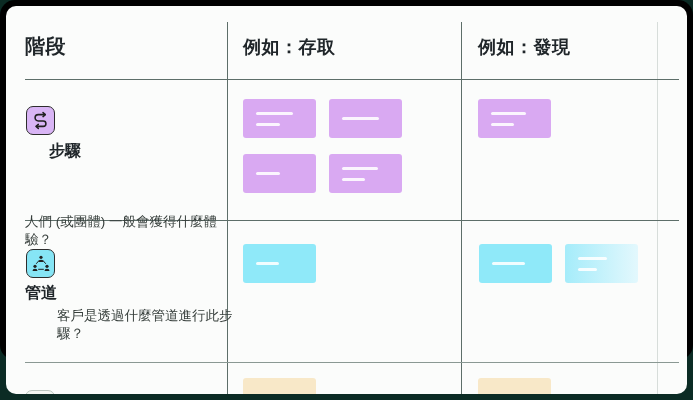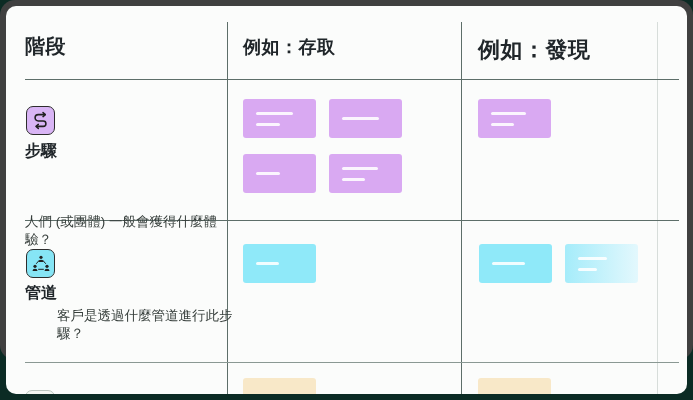--- a/index.html
+++ b/index.html
@@ -3,40 +3,40 @@
 <meta charset="utf-8">
 <style>
   html,body{margin:0;padding:0;}
   body{
     width:693px;height:400px;overflow:hidden;
     background:#0b2b24;
     font-family:"Liberation Sans","DejaVu Sans",sans-serif;
   }
   .frame{
     position:absolute;left:0;top:0;width:693px;height:360px;
-    background:#404040;border-radius:15px;
+    background:#000000;border-radius:15px;
   }
   .surface{
     position:absolute;left:6px;top:6px;width:681px;height:388px;
     background:#fbfcfb;border-radius:10px;overflow:hidden;
   }
   
   .vline{position:absolute;top:16px;bottom:0;width:1px;background:#5d6e69;}
   .vline.v1{left:221px;}
   .vline.v2{left:455px;}
   .vline.v3{left:651px;background:#d7ddda;}
   .hline{position:absolute;left:19px;right:8px;height:1px;background:#5d6e69;}
   .hline.h1{top:73px;}
   .hline.h2{top:214px;}
   .hline.h3{top:356px;background:#8a9893;}
   
   .hdr{position:absolute;font-weight:700;color:#20262a;letter-spacing:.5px;}
   .hdr.stage{left:19px;top:27px;font-size:20px;}
   .hdr.c2{left:237px;top:29px;font-size:18px;text-align:right;}
-  .hdr.c3{left:472px;top:29px;font-size:22px;}
+  .hdr.c3{left:472px;top:29px;font-size:18px;}
   
   .icon-badge{
     position:absolute;width:29px;height:29px;box-sizing:border-box;
     border:1.6px solid #2d2d2d;border-radius:7px;
     display:flex;align-items:center;justify-content:center;
   }
   .row-title{position:absolute;left:19px;font-size:16px;font-weight:700;color:#20262a;}
   .row-desc{
     position:absolute;left:19px;width:198px;
     font-size:13.5px;line-height:18px;color:#363e3b;
@@ -72,21 +72,21 @@
     <div class="hdr c2">例如：存取</div>
     <div class="hdr c3">例如：發現</div>
 
     <div class="icon-badge" style="left: 20px; top: 100px; background: rgb(217, 181, 245);">
       <svg width="19" height="19" viewBox="0 0 20 21" fill="none" stroke="#222222" stroke-width="1.7" stroke-linecap="round" stroke-linejoin="round">
         <path d="M15 4 H7.5 a3.5 3.5 0 0 0 0 7 H13 a3 3 0 0 1 0 6 H5.5"></path>
         <path d="M12.8 1.8 L15.3 4 L12.8 6.2"></path>
         <path d="M7.6 14.8 L5.1 17 L7.6 19.2"></path>
       </svg>
     </div>
-    <div class="row-title" style="top:135px;">步驟</div>
+    <div class="row-title" style="top:135px;margin-left:24px;">步驟</div>
     <div class="row-desc" style="top:159px;margin-top:48px;">人們 (或團體) 一般會獲得什麼體驗？</div>
     <div class="cards w2" style="left:237px;top:93px;">
         <div class="card" style="background: rgb(217, 169, 242);">
           <div class="card-line" style="width: 62%;"></div>
           <div class="card-line" style="width: 40%;"></div>
         </div>
         <div class="card" style="background: rgb(217, 169, 242);">
           <div class="card-line" style="width: 62%;"></div>
         </div>
         <div class="card" style="background: rgb(217, 169, 242);">

